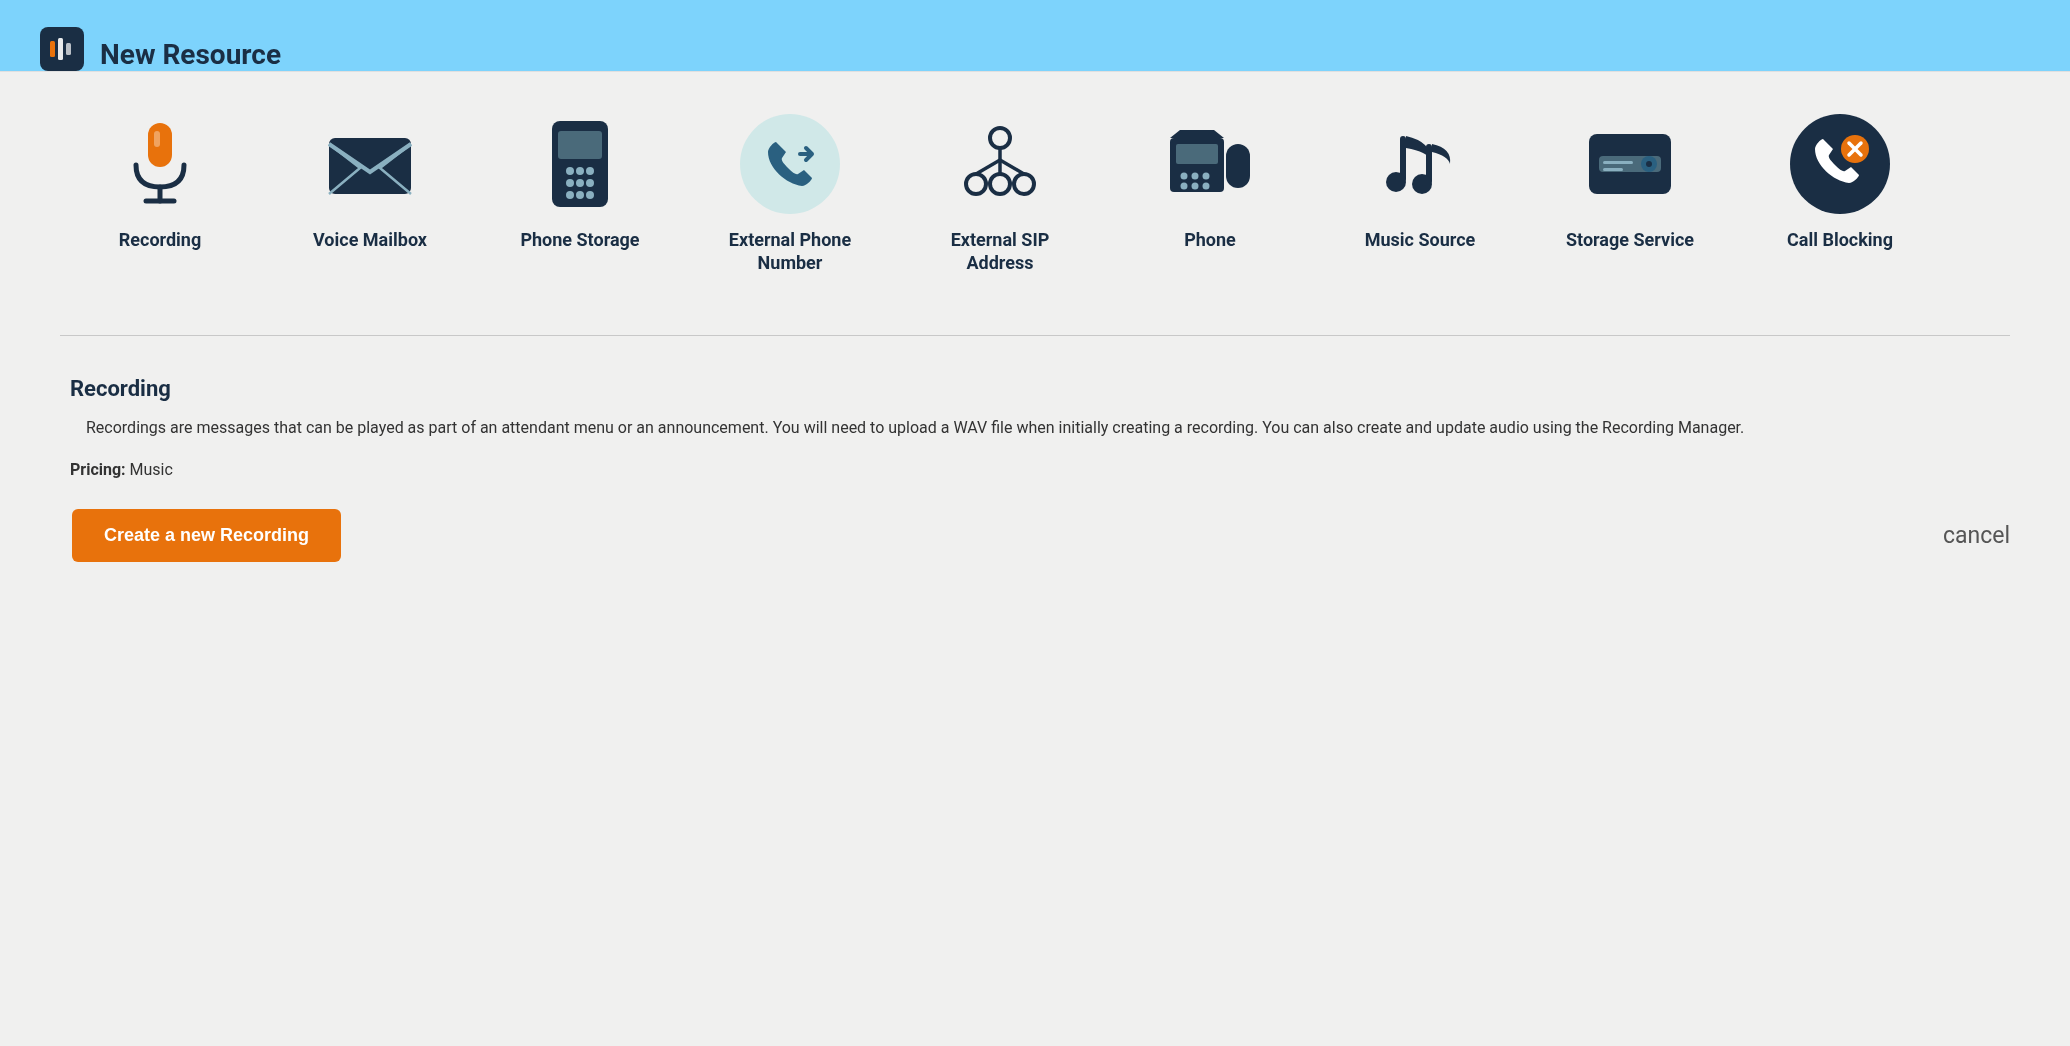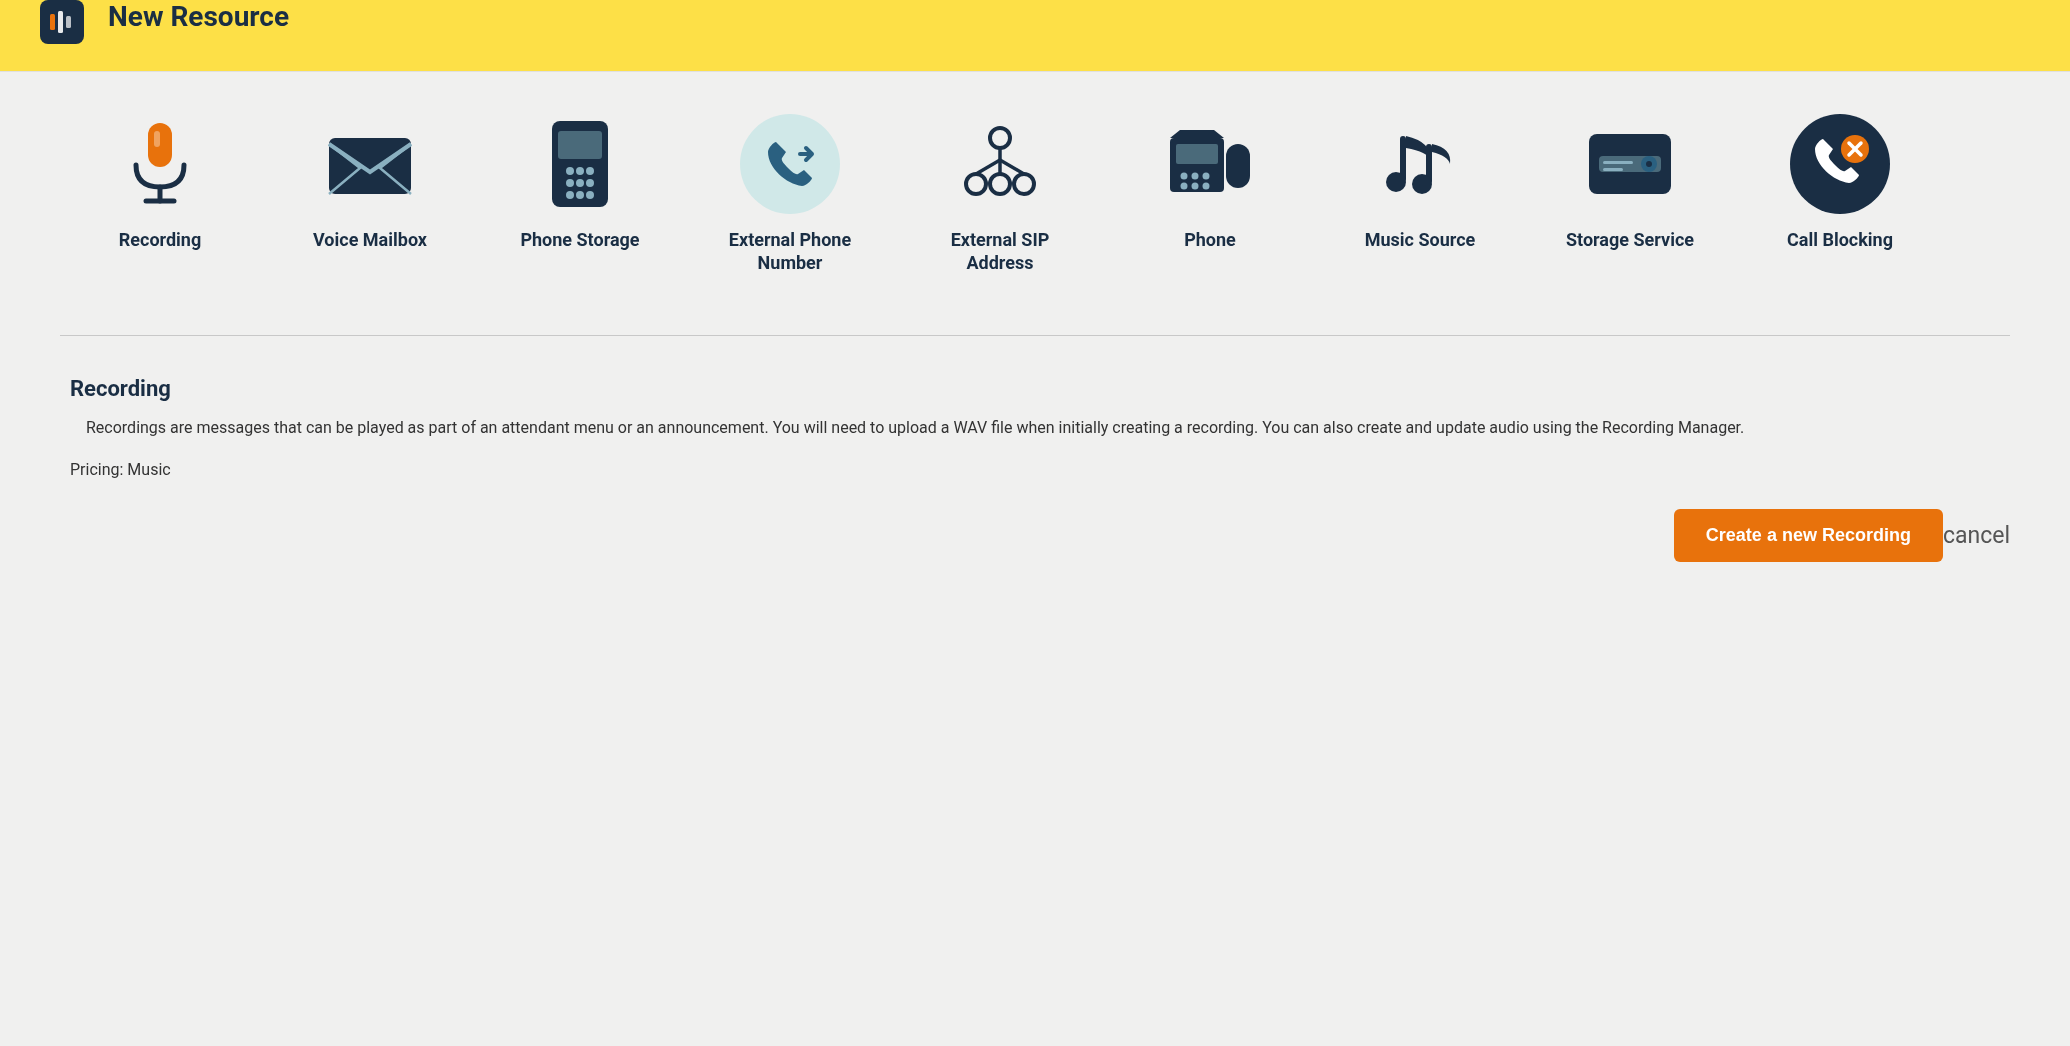--- a/index.html
+++ b/index.html
@@ -5,27 +5,27 @@
     * { box-sizing: border-box; margin: 0; padding: 0; }
     body {
       font-family: -apple-system, BlinkMacSystemFont, 'Segoe UI', Roboto, sans-serif;
       background: #fff;
       width: 2070px;
       min-height: 1046px;
     }
 
     
     .header {
-      background: #fde047;
+      background: #7dd3fc;
       border-bottom: 1px solid #e0e0e0;
       padding: 0 40px;
       height: 72px;
       display: flex;
-      align-items: flex-start;
-      gap: 24px;
+      align-items: flex-end;
+      gap: 16px;
     }
     .header-logo {
       width: 44px;
       height: 44px;
       background: #1a2e44;
       border-radius: 8px;
       display: flex;
       align-items: center;
       justify-content: center;
       flex-shrink: 0;
@@ -121,28 +121,28 @@
       margin-bottom: 20px;
       max-width: 1800px;
       margin-left: 16px;
     }
     .pricing {
       font-size: 16px;
       color: #333;
       margin-bottom: 30px;
     }
     .pricing strong {
-      font-weight: 400;
+      font-weight: 700;
     }
 
     
     .bottom-row {
       display: flex;
       align-items: center;
-      justify-content: flex-end;
+      justify-content: space-between;
       margin-top: 10px;
       margin-left: 12px;
     }
     .create-btn {
       background: #e8720c;
       color: #fff;
       border: none;
       border-radius: 6px;
       padding: 16px 32px;
       font-size: 18px;

